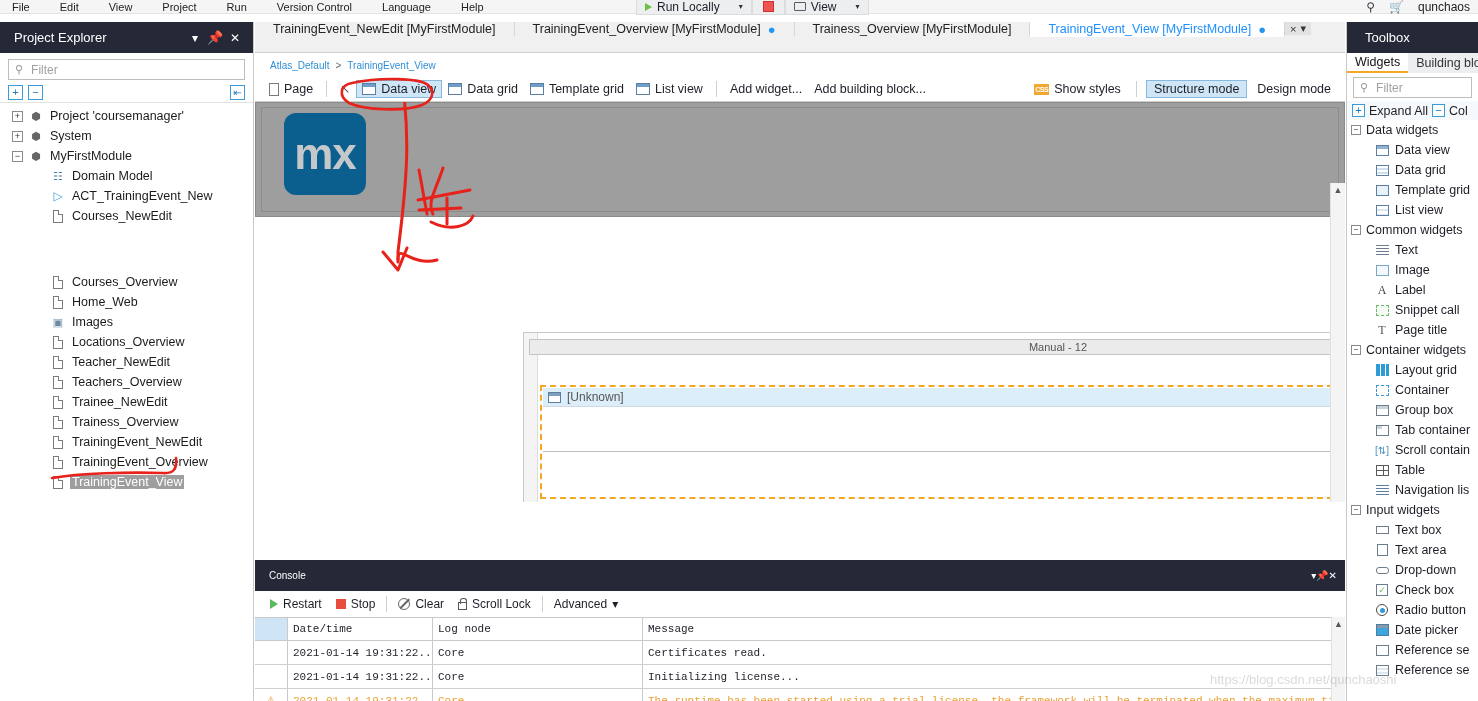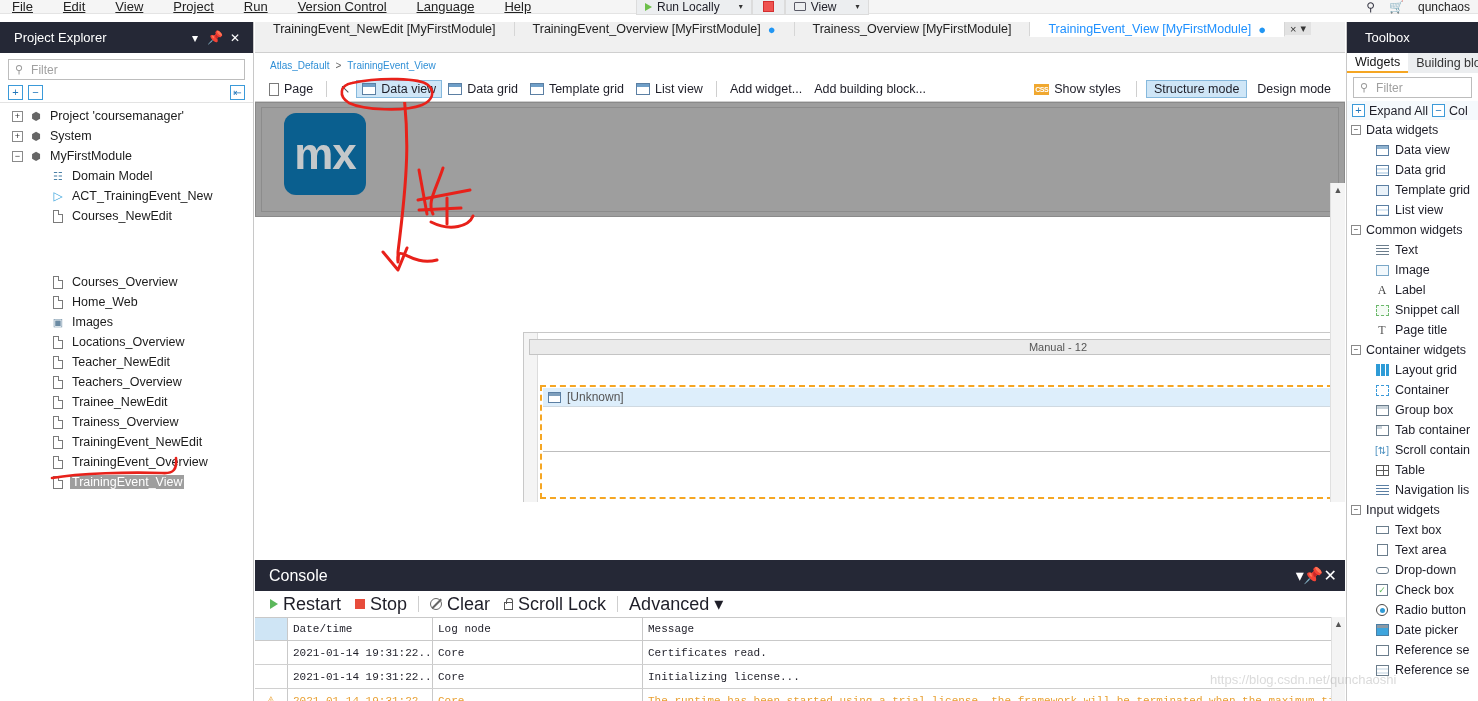--- a/index.html
+++ b/index.html
@@ -14,21 +14,21 @@
   }
   .app { position: relative; width: 1478px; height: 701px; }
 
   
   .menubar {
     position: absolute; left: 0; top: 0; width: 1478px; height: 14px;
     background: #f5f5f5;
     border-bottom: 1px solid #e4e4e4;
   }
   .menu-items { display: flex; align-items: center; height: 14px; padding-left: 12px; gap: 30px; }
-  .menu-item { font-size: 13px; color: #222; line-height: 12px; white-space: nowrap; cursor: default; text-decoration: underline; }
+  .menu-item { font-size: 11px; color: #222; line-height: 12px; white-space: nowrap; cursor: default; }
 
   
   .runbar { position: absolute; left: 636px; top: 0px; height: 14px; display: flex; align-items: center; }
   .runbtn {
     display:flex; align-items:center; gap:5px;
     background:#eceef0; border:1px solid #dcdcdc; border-top:none;
     height: 16px; padding: 0 8px; font-size: 12px; white-space: nowrap;
   }
   .runbtn .caret { font-size: 8px; color:#333; margin-left: 14px;}
   .play-ico { width:0;height:0;border-left:7px solid #6cbf4b;border-top:4px solid transparent;border-bottom:4px solid transparent;}
@@ -191,24 +191,24 @@
     background: #f4f4f4; border-left: 1px solid #e0e0e0;
   }
   .vscroll .arw { height: 14px; display:flex;align-items:center;justify-content:center; font-size:9px; color:#555;}
 
   
   .console {
     position: absolute; left: 255px; top: 560px; width: 1090px; height: 141px; background: #fff;
   }
   .console-header {
     height: 31px; background: #252836; color: #fff; display:flex; align-items:center;
-    padding: 0 8px 0 14px; font-size: 16px;
+    padding: 0 8px 0 14px; font-size: 10px;
   }
   .console-header .title { flex: 1; }
-  .ctoolbar { height: 26px; display:flex; align-items:center; padding-left: 8px; font-size: 18px; background:#fff;}
+  .ctoolbar { height: 26px; display:flex; align-items:center; padding-left: 8px; font-size: 12px; background:#fff;}
   .cbtn { display:flex; align-items:center; gap: 5px; padding: 0 7px; cursor:pointer; white-space:nowrap;}
   .csep { width:1px; height: 16px; background:#cfcfcf; margin: 0 4px;}
   .ic-restart { width:0;height:0;border-left:8px solid #5cb85c;border-top:5px solid transparent;border-bottom:5px solid transparent;}
   .ic-stop { width: 10px; height: 10px; background: #e74c3c; }
   .ic-clear { width: 12px; height: 12px; border: 1.5px solid #666; border-radius: 50%; position:relative;}
   .ic-clear:after{content:"";position:absolute;left:-1px;top:4px;width:13px;height:1.5px;background:#666;transform:rotate(-45deg);}
   .ic-lock { width: 9px; height: 8px; border: 1.5px solid #555; position:relative; margin-top:3px;}
   .ic-lock:before{content:"";position:absolute;left:1px;top:-5px;width:5px;height:5px;border:1.5px solid #555;border-bottom:none;border-radius:3px 3px 0 0;}
 
   .ctable { font-family: "Liberation Mono", monospace; font-size: 11px; }

